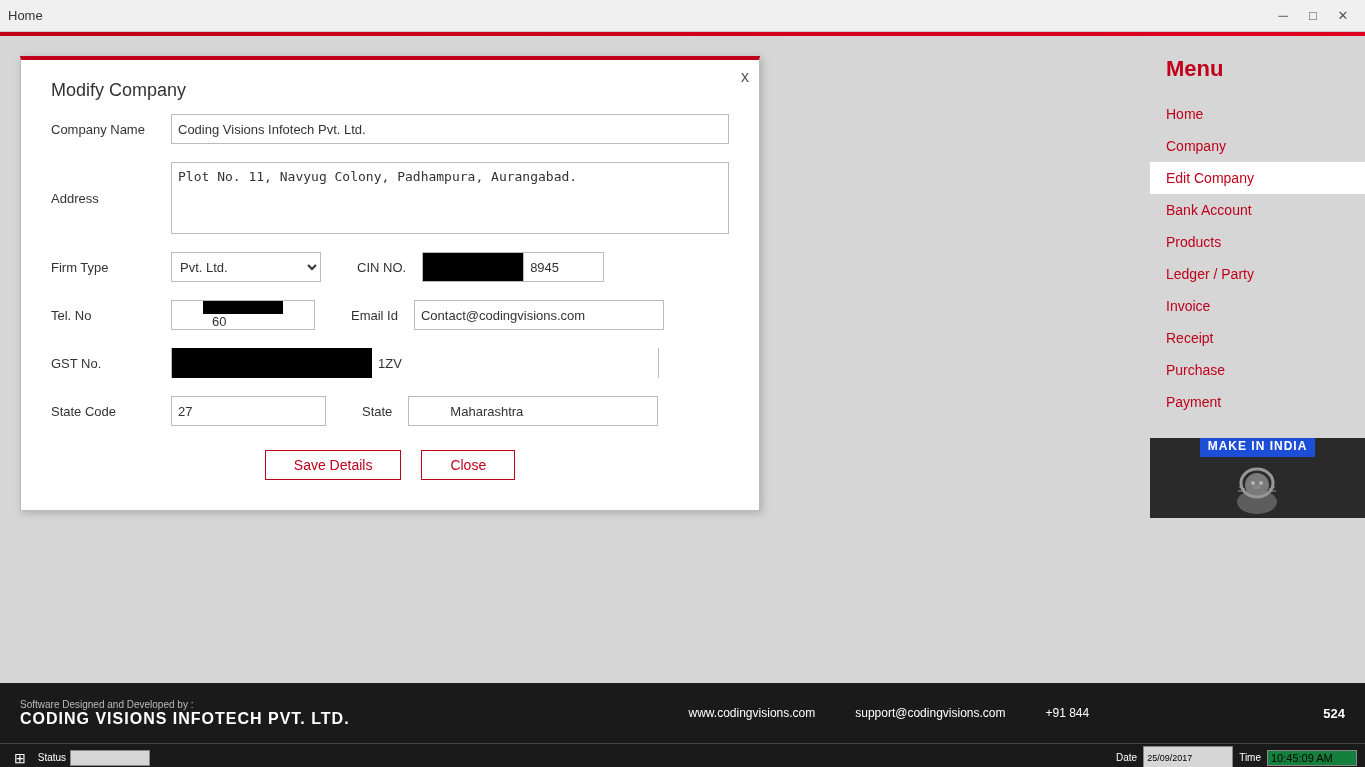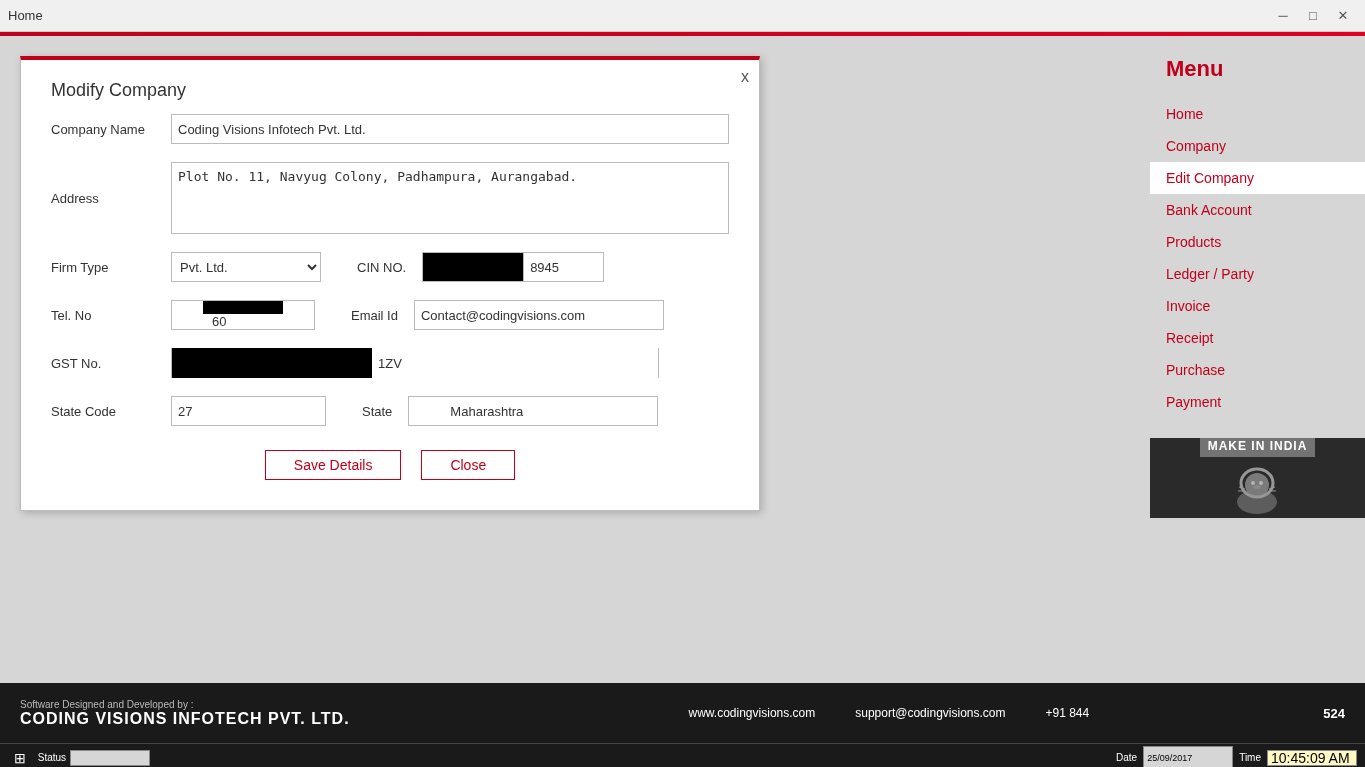--- a/index.html
+++ b/index.html
@@ -252,21 +252,21 @@
     }
     .menu-item.active {
       background: #fff;
       color: #c0001a;
     }
     .menu-logo {
       margin-top: 20px;
       text-align: center;
     }
     .make-in-india {
-      background: #737373;
+      background: #1d4ed8;
       color: #fff;
       font-size: 12px;
       padding: 4px 8px;
       text-align: center;
       font-weight: bold;
       letter-spacing: 1px;
     }
     .lion-container {
       background: #2a2a2a;
       height: 80px;
@@ -299,21 +299,21 @@
       background: #1a1a1a;
       height: 28px;
       display: flex;
       align-items: center;
       padding: 0 8px;
       gap: 6px;
       border-top: 1px solid #444;
     }
     .taskbar-status-box { background: #d6d6d6; width: 80px; height: 16px; border: 1px solid #888; }
     .taskbar-date-box { background: #d6d6d6; width: 90px; height: 24px; border: 1px solid #888; display: flex; align-items: center; padding: 0 3px; font-size: 9px; color: #000; }
-    .taskbar-time-box { background: #fef9c3; width: 90px; height: 16px; border: 1px solid #888; display: flex; align-items: center; padding: 0 3px; font-size: 14px; color: #000; }
+    .taskbar-time-box { background: #15803d; width: 90px; height: 16px; border: 1px solid #888; display: flex; align-items: center; padding: 0 3px; font-size: 11px; color: #000; }
 
     .windows-btn {
       background: none;
       border: none;
       cursor: pointer;
       color: #fff;
       font-size: 14px;
       padding: 2px 6px;
     }
   </style>

